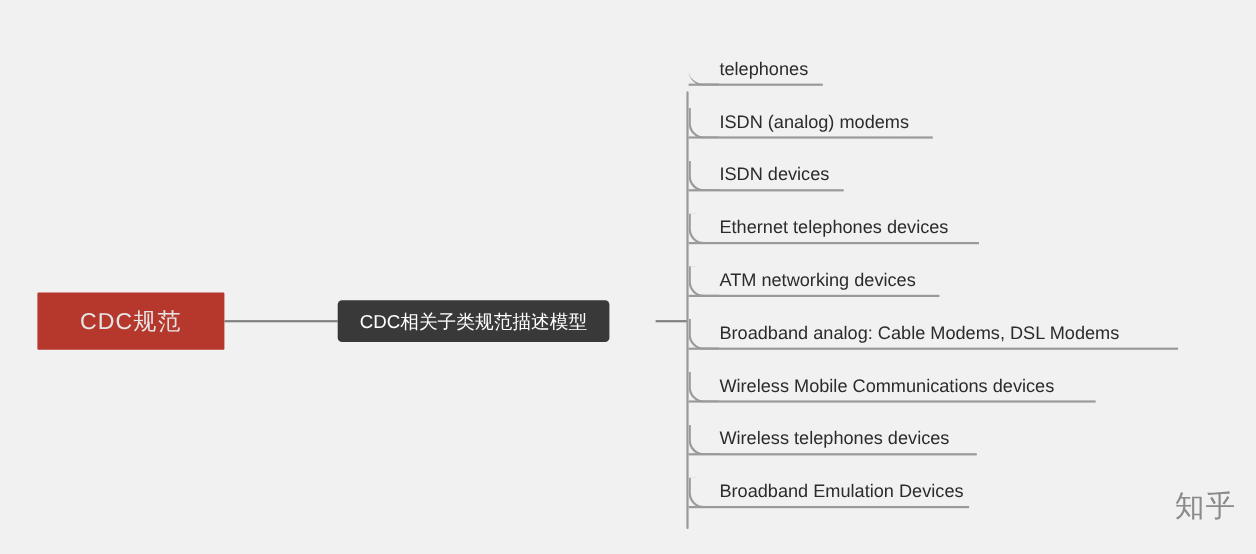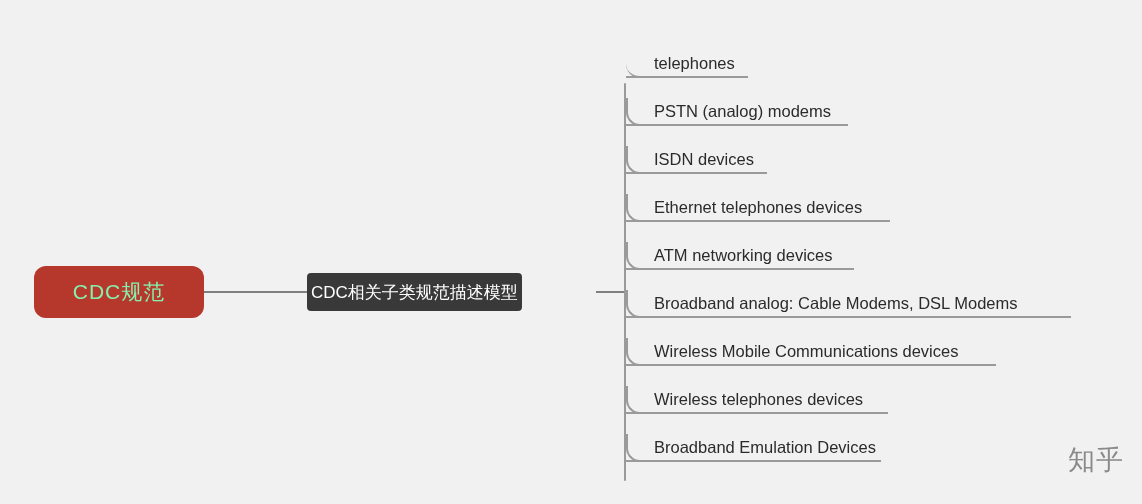--- a/index.html
+++ b/index.html
@@ -20,37 +20,37 @@
   }
 
   
   .root-node {
     position: absolute;
     left: 34px;
     top: 266px;
     width: 170px;
     height: 52px;
     background: #b6372c;
-    border-radius: 12px;
+    border-radius: 1px;
     box-sizing: border-box;
     display: flex;
     align-items: center;
     justify-content: center;
-    color: #86efac;
+    color: #e5e5e5;
     font-size: 21px;
     letter-spacing: 1px;
   }
 
   
   .mid-node {
     position: absolute;
     left: 307px;
     top: 273px;
     height: 38px;
-    padding: 0 4px;
+    padding: 0 20px;
     background: #393939;
     border-radius: 4px;
     box-sizing: border-box;
     display: flex;
     align-items: center;
     justify-content: center;
     color: #ffffff;
     font-size: 17px;
     white-space: nowrap;
   }
@@ -164,21 +164,21 @@
 
   <div class="leaf is-top" style="top:35px;">
     <div class="leaf-curve"></div>
     <div class="leaf-underline" style="width:122px;"></div>
     <div class="leaf-label">telephones</div>
   </div>
 
   <div class="leaf" style="top:83px;">
     <div class="leaf-curve"></div>
     <div class="leaf-underline" style="width:222px;"></div>
-    <div class="leaf-label">PSTN (analog) modems</div>
+    <div class="leaf-label">ISDN (analog) modems</div>
   </div>
 
   <div class="leaf" style="top:131px;">
     <div class="leaf-curve"></div>
     <div class="leaf-underline" style="width:141px;"></div>
     <div class="leaf-label">ISDN devices</div>
   </div>
 
   <div class="leaf" style="top:179px;">
     <div class="leaf-curve"></div>

